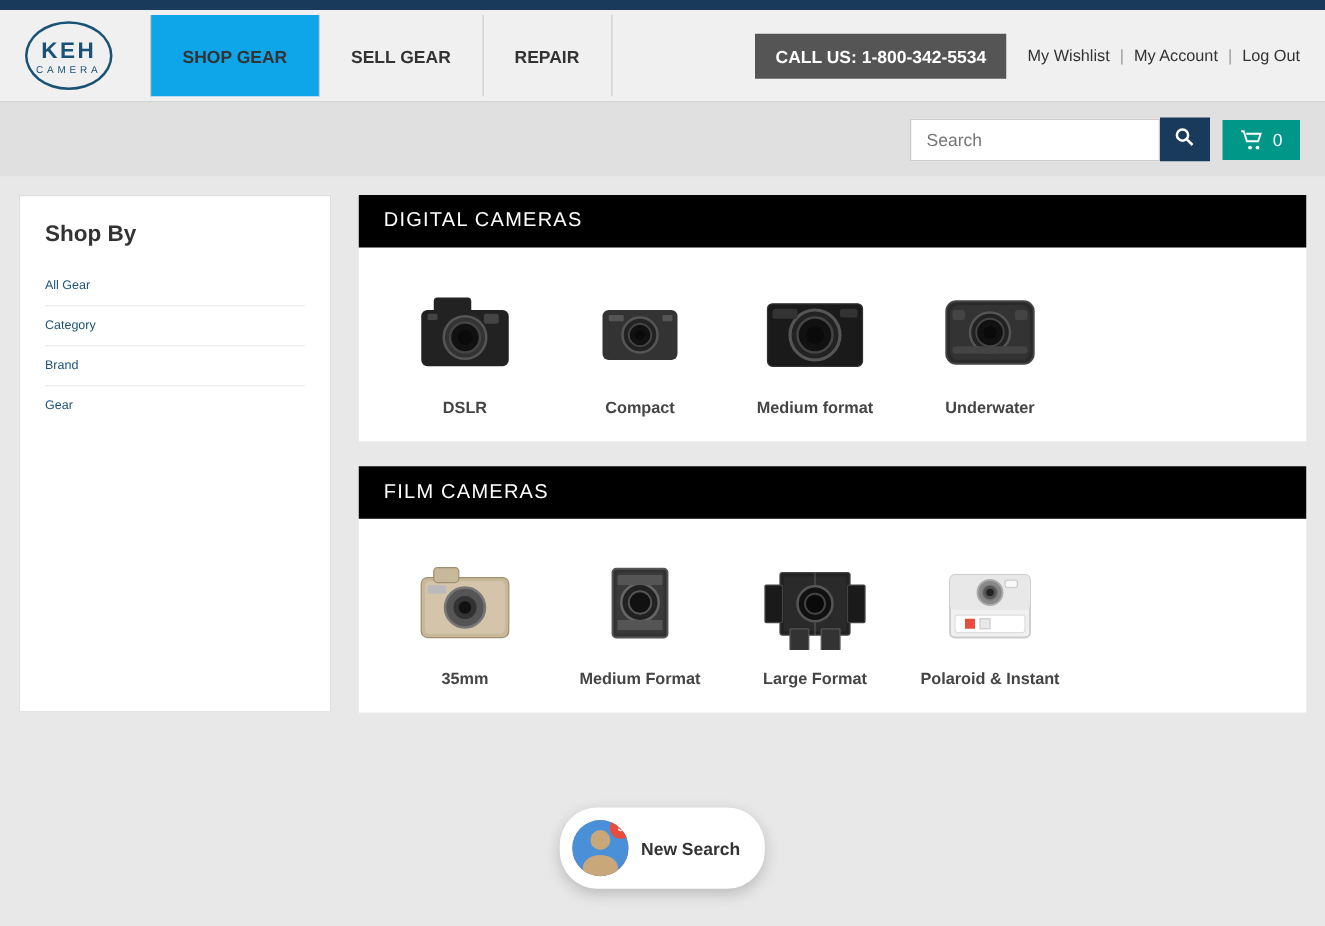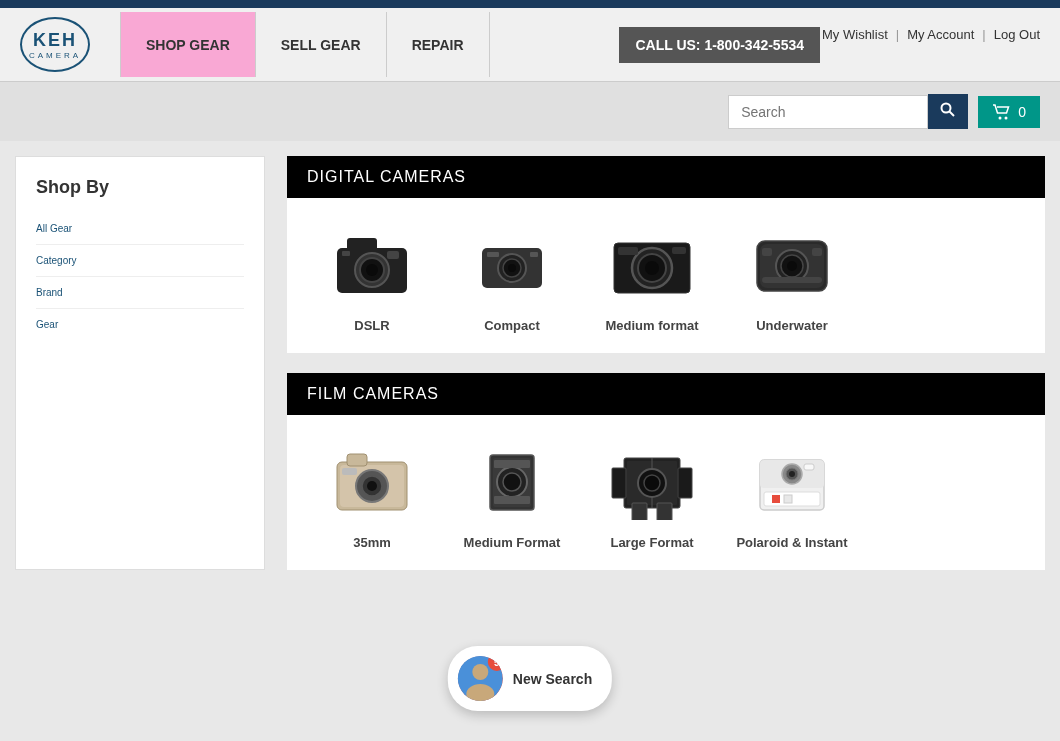--- a/index.html
+++ b/index.html
@@ -66,29 +66,29 @@
       text-decoration: none;
       cursor: pointer;
       border-right: 1px solid #ccc;
     }
 
     .nav-link:first-child {
       border-left: 1px solid #ccc;
     }
 
     .nav-link.active {
-      background: #f9a8d4;
+      background: #0ea5e9;
       color: #333;
     }
 
     .header-right {
       margin-left: auto;
       display: flex;
-      align-items: flex-start;
-      gap: 2px;
+      align-items: center;
+      gap: 17px;
     }
 
     .phone-btn {
       background: #555;
       color: white;
       padding: 10px 16px;
       font-size: 14px;
       font-weight: bold;
       border: none;
       cursor: pointer;

